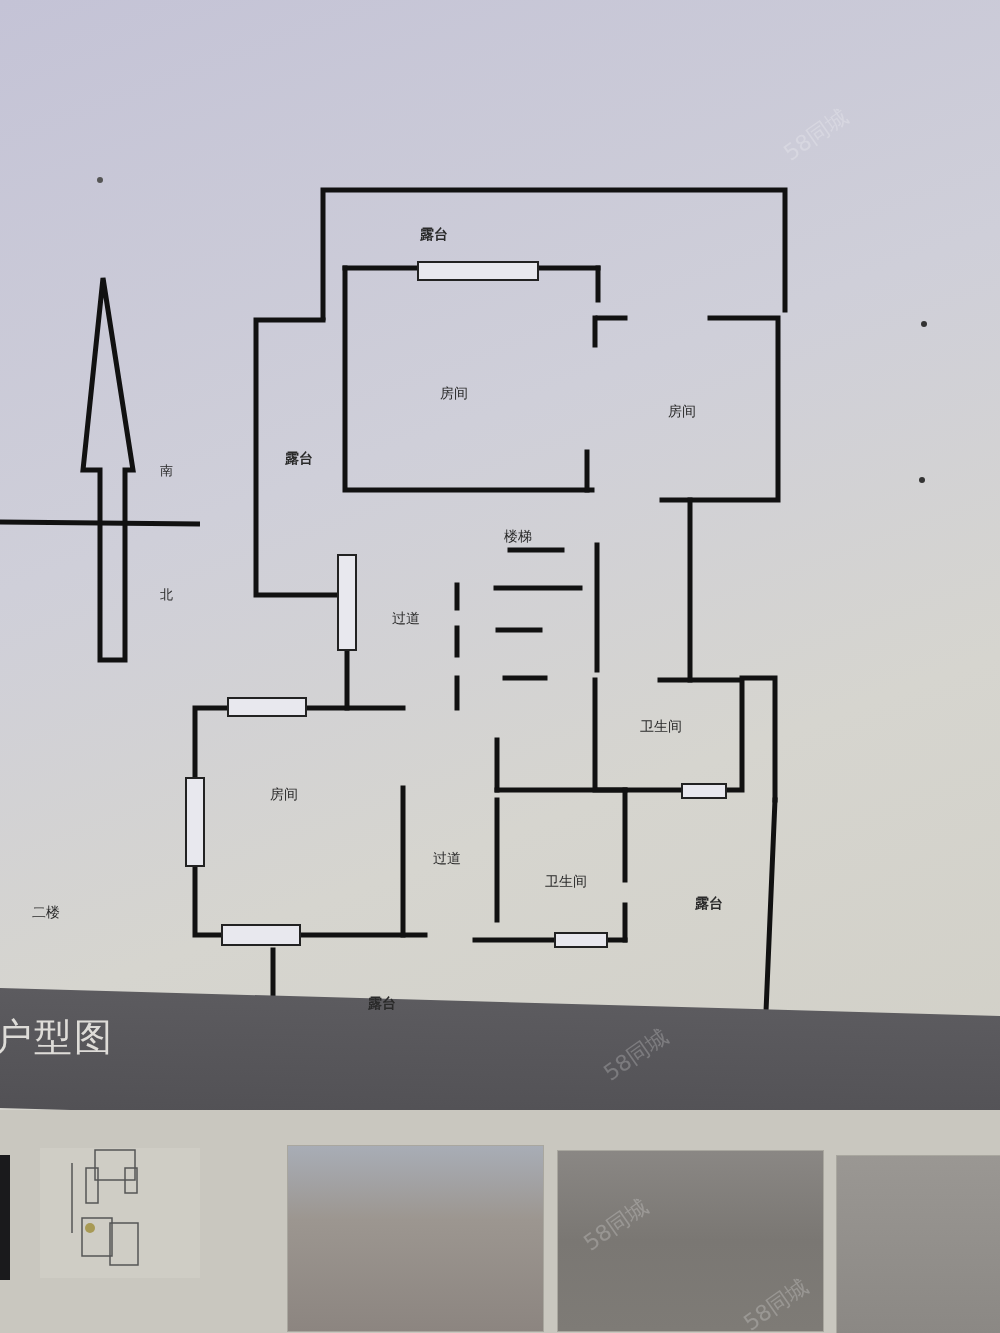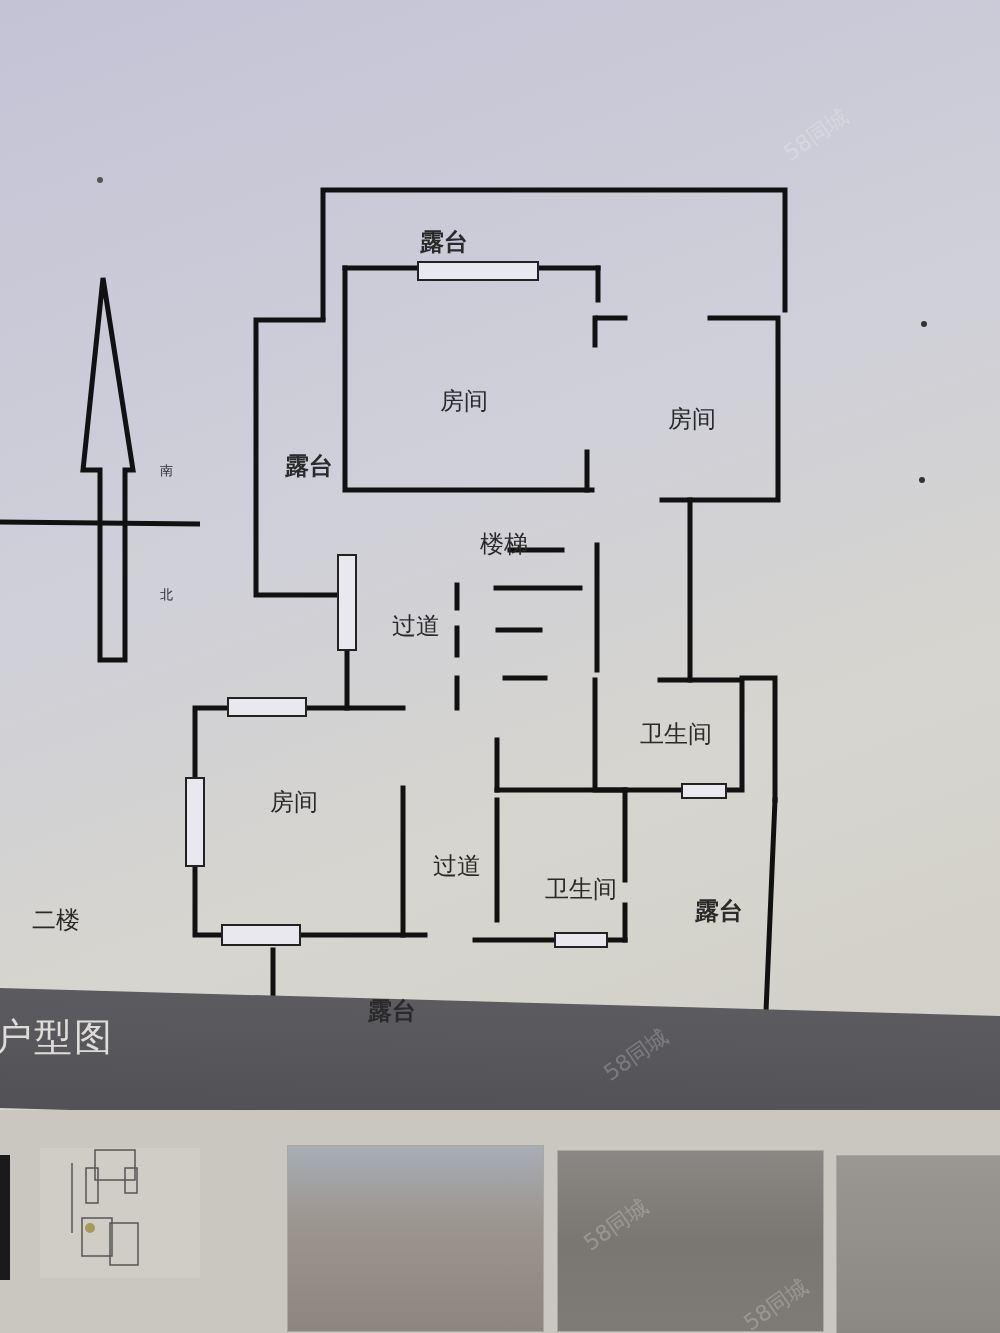--- a/index.html
+++ b/index.html
@@ -1,20 +1,20 @@
 <!DOCTYPE html>
 <html><head>
 <meta charset="utf-8">
 <style>
   html,body{margin:0;padding:0;}
   body{width:1000px;height:1333px;overflow:hidden;position:relative;
     background:linear-gradient(160deg,#c4c3d6 0%,#cfcfd9 35%,#d6d5cf 60%,#cfcdc3 100%);
     font-family:"DejaVu Sans",sans-serif;}
   .plan{position:absolute;left:0;top:0;width:1000px;height:1100px;}
-  .lbl{position:absolute;font-size:24px;color:#2a2a2a;white-space:nowrap;}
+  .lbl{position:absolute;font-size:14px;color:#2a2a2a;white-space:nowrap;}
   .lbl.bold{font-weight:bold;}
   .band{position:absolute;left:0;top:988px;width:1000px;height:120px;
     background:linear-gradient(180deg,#5c5b5f 0%,#525155 100%);transform:skewY(1.6deg);transform-origin:left top;}
   .band-title{position:absolute;left:-6px;top:1012px;font-size:38px;color:#dedcd8;letter-spacing:2px;}
   .thumbs{position:absolute;left:0;top:1110px;width:1000px;height:223px;background:#c9c7bf;}
   .thumb{position:absolute;border:1px solid #a9a79f;}
   .watermark{position:absolute;color:rgba(255,255,255,0.22);font-size:22px;transform:rotate(-35deg);}
 </style>
 </head>
 <body>
@@ -79,21 +79,21 @@
   </g>
   <circle cx="924" cy="324" r="3" fill="#333"></circle>
   <circle cx="922" cy="480" r="3" fill="#333"></circle>
   <circle cx="100" cy="180" r="3" fill="#555"></circle>
 </svg>
 
 <span class="lbl bold" style="left:420px;top:226px;">露台</span>
 <span class="lbl" style="left:440px;top:385px;">房间</span>
 <span class="lbl" style="left:668px;top:403px;">房间</span>
 <span class="lbl bold" style="left:285px;top:450px;">露台</span>
-<span class="lbl" style="left:480px;top:528px;">楼梯</span>
+<span class="lbl" style="left:504px;top:528px;">楼梯</span>
 <span class="lbl" style="left:392px;top:610px;">过道</span>
 <span class="lbl" style="left:640px;top:718px;">卫生间</span>
 <span class="lbl" style="left:270px;top:786px;">房间</span>
 <span class="lbl" style="left:433px;top:850px;">过道</span>
 <span class="lbl" style="left:545px;top:873px;">卫生间</span>
 <span class="lbl bold" style="left:695px;top:895px;">露台</span>
 <span class="lbl bold" style="left:368px;top:995px;z-index:3;">露台</span>
 
 <span class="lbl" style="left:160px;top:462px;font-size:13px;">南</span>
 <span class="lbl" style="left:160px;top:586px;font-size:13px;">北</span>

